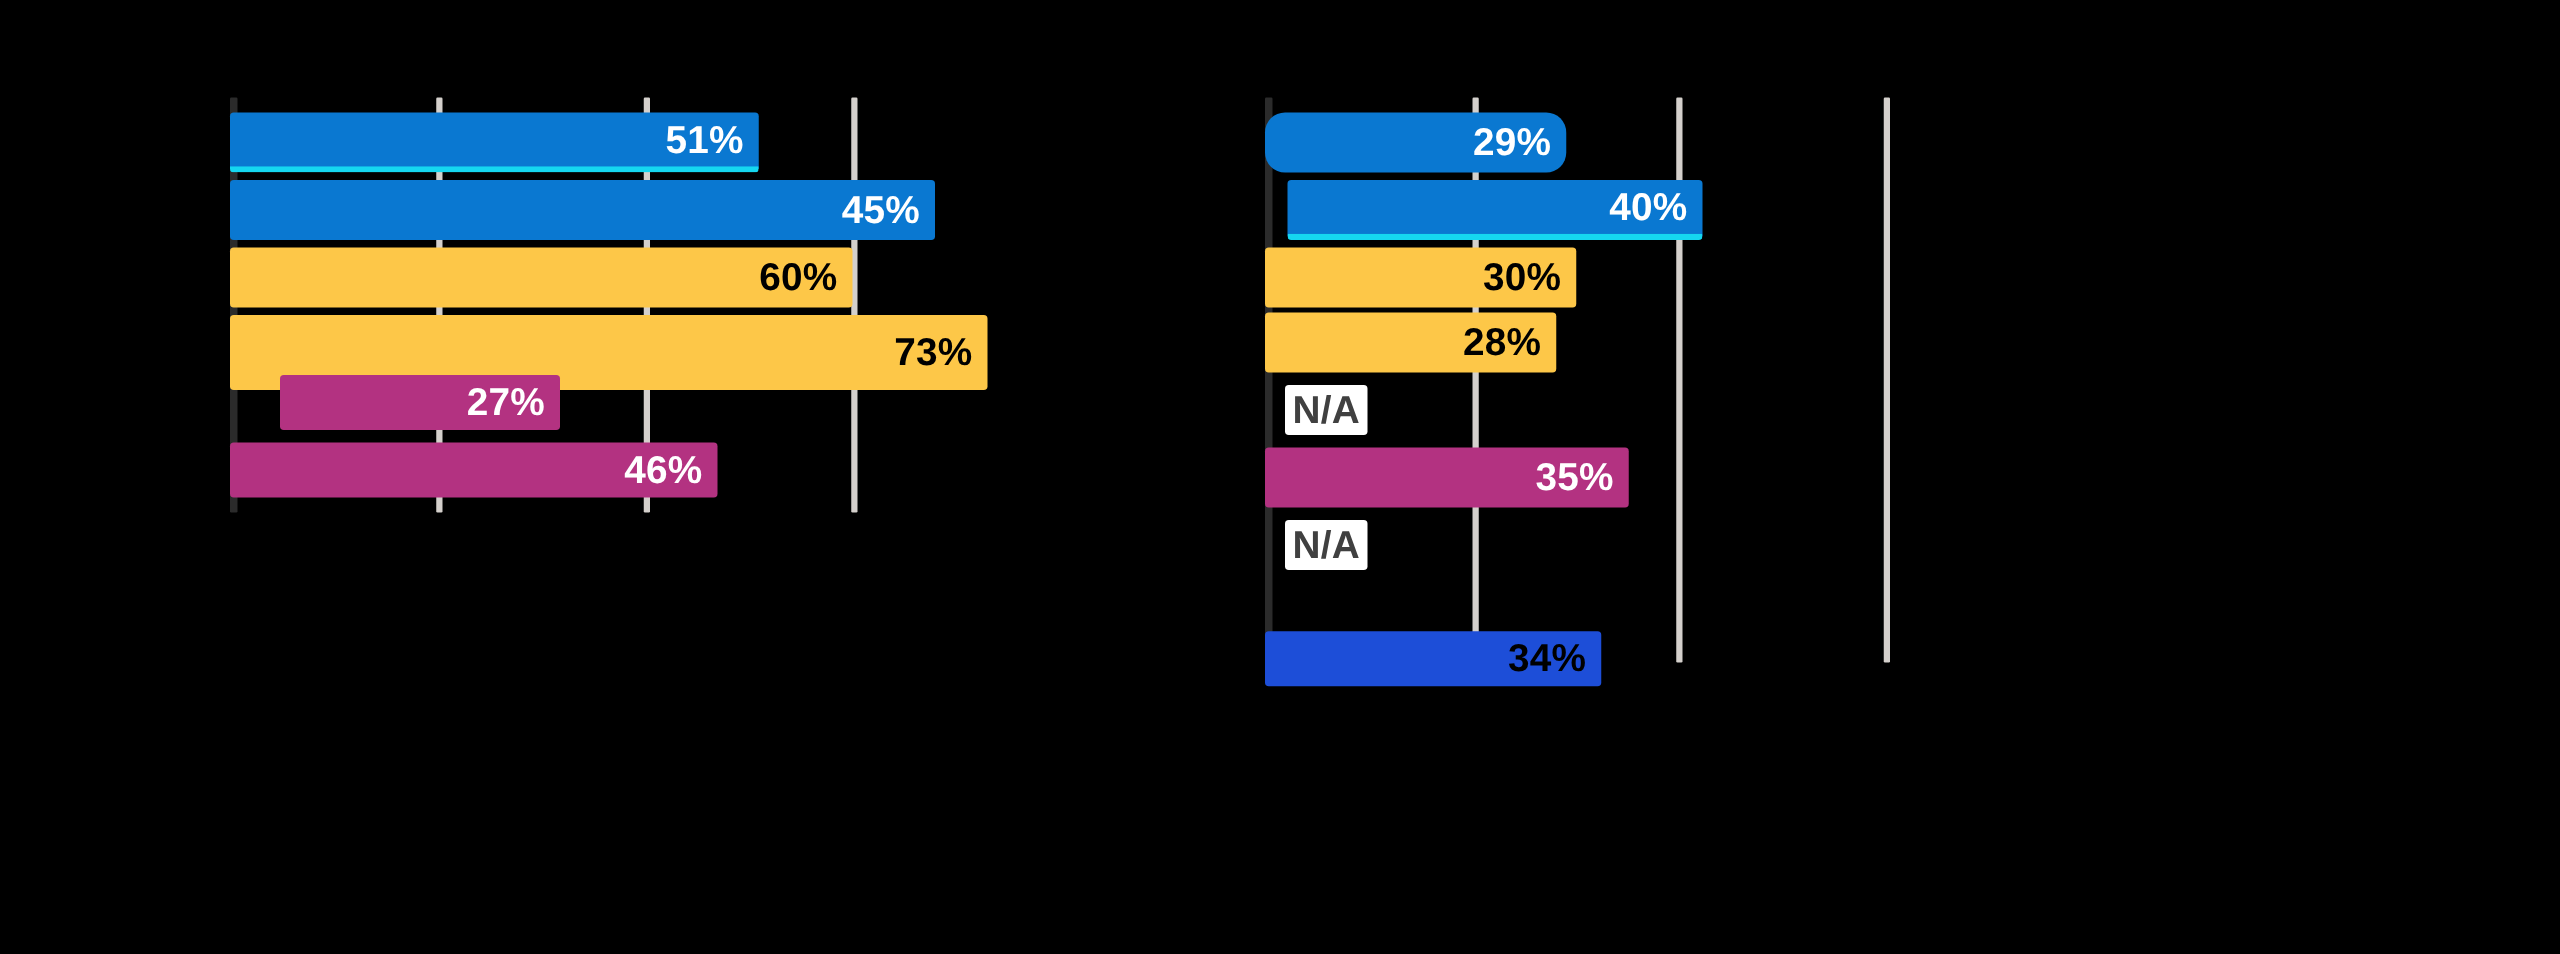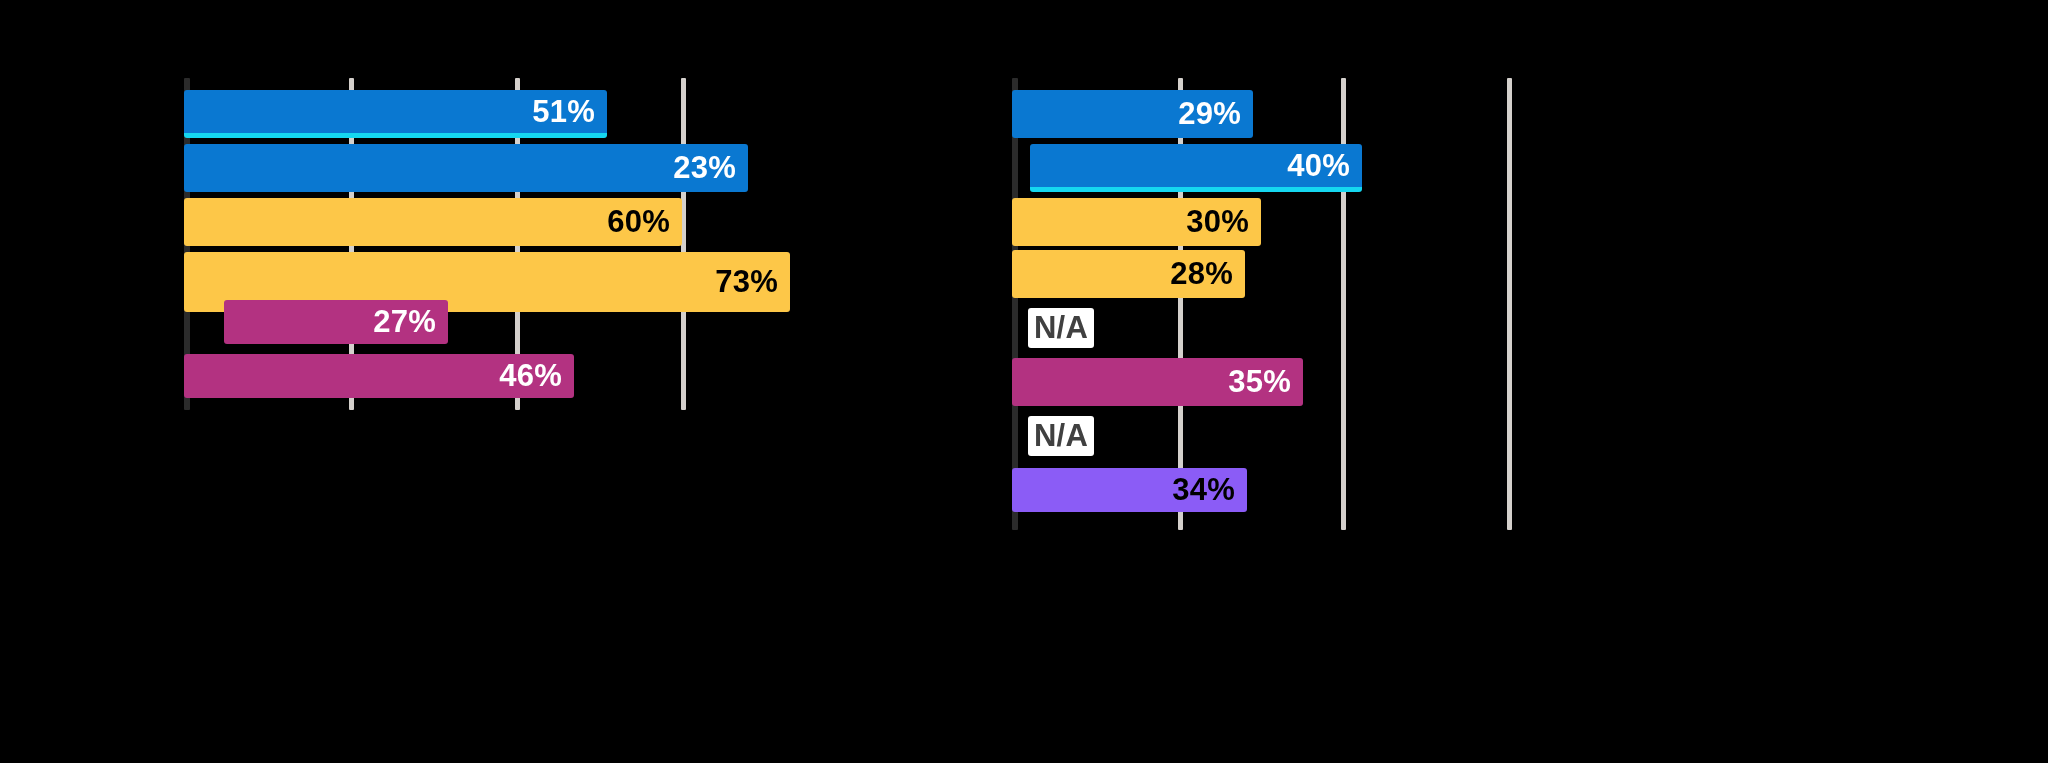--- a/index.html
+++ b/index.html
@@ -92,21 +92,21 @@
     <div class="gridline" style="left:681px; top:78px;  height:332px;"></div>
 
     <div class="bar-row" style="left:184px; top:90px; width:700px; height:48px;">
       <div class="bar has-underline" style="width:423px; background:#0a78d1;">
         <span class="bar-label inside llb lbl-light">51%</span>
       </div>
     </div>
 
     <div class="bar-row" style="left:184px; top:144px; width:700px; height:48px;">
       <div class="bar" style="width:564px; background:#0a78d1;">
-        <span class="bar-label inside lbl-light">23%</span>
+        <span class="bar-label inside lbl-light">45%</span>
       </div>
     </div>
 
     <div class="bar-row" style="left:184px; top:198px; width:700px; height:48px;">
       <div class="bar" style="width:498px; background:#fdc748;">
         <span class="bar-label inside lbl-dark">60%</span>
       </div>
     </div>
 
     <div class="bar-row" style="left:184px; top:252px; width:700px; height:60px;">
@@ -129,21 +129,21 @@
   </div>
 
   <div class="panel" id="right-panel">
 
     <div class="gridline axis" style="left:1012px; top:78px; height:452px;"></div>
     <div class="gridline" style="left:1178px; top:78px; height:452px;"></div>
     <div class="gridline" style="left:1341px; top:78px; height:452px;"></div>
     <div class="gridline" style="left:1507px; top:78px; height:452px;"></div>
 
     <div class="bar-row" style="left:1012px; top:90px; width:600px; height:48px;">
-      <div class="bar" style="width:241px; background:#0a78d1;">
+      <div class="bar" style="width:241px; background:#0a78d1;border-radius:16px;">
         <span class="bar-label inside lbl-light">29%</span>
       </div>
     </div>
 
     <div class="bar-row" style="left:1012px; top:144px; width:600px; height:48px;margin-left:18px;">
       <div class="bar has-underline" style="width:332px; background:#0a78d1;">
         <span class="bar-label inside lbl-light">40%</span>
       </div>
     </div>
 
@@ -167,19 +167,19 @@
       <div class="bar" style="width:291px; background:#b33281;">
         <span class="bar-label inside lbl-light">35%</span>
       </div>
     </div>
 
     <div class="bar-row" style="left:1028px; top:414px; width:300px; height:44px;">
       <span class="bar-label na">N/A</span>
     </div>
 
     <div class="bar-row" style="left:1012px; top:468px; width:600px; height:44px;">
-      <div class="bar" style="width:235px; background:#8b5cf6;">
+      <div class="bar" style="width:269px; background:#1d4ed8;margin-top:37px;">
         <span class="bar-label inside lbl-dark">34%</span>
       </div>
     </div>
   </div>
 
 </div>
 
 </body></html>

